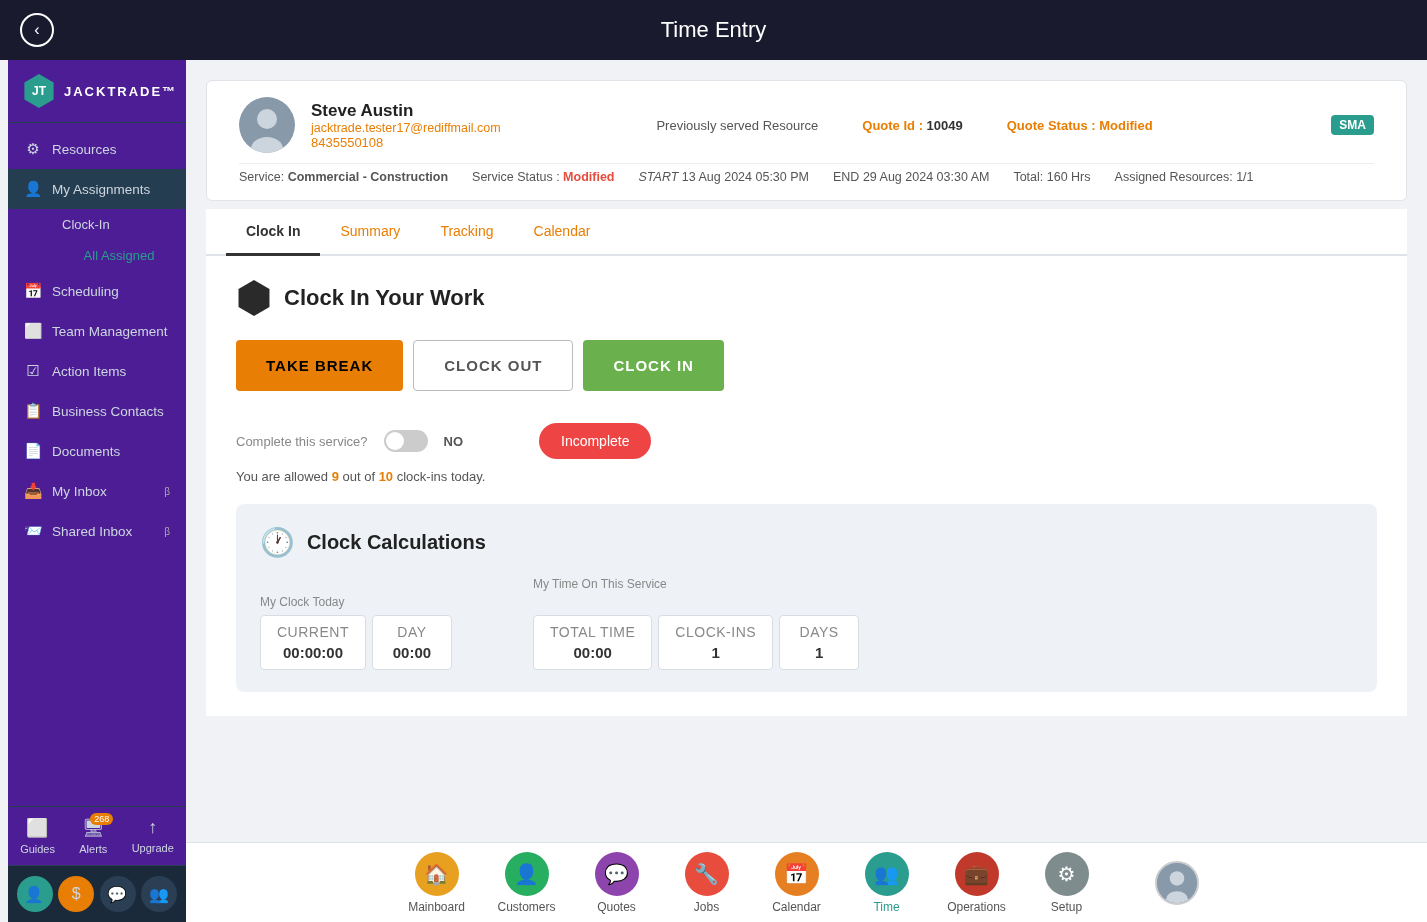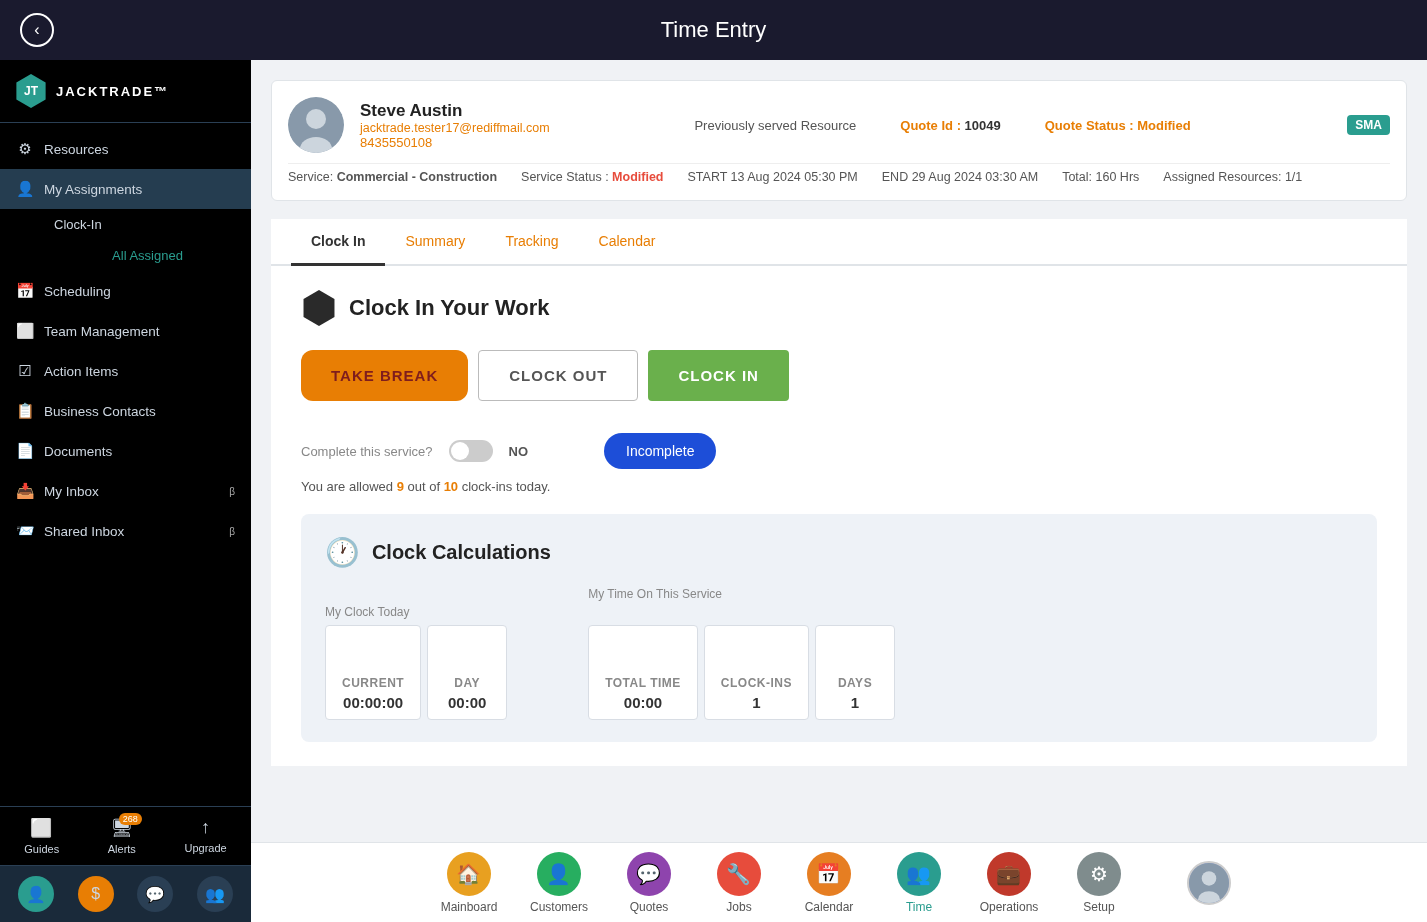--- a/index.html
+++ b/index.html
@@ -30,26 +30,27 @@
       color: #fff;
       font-size: 16px;
     }
     .top-bar-title { font-size: 22px; font-weight: 400; }
 
     
     .main-layout { display: flex; flex: 1; overflow: hidden; }
 
     
     .sidebar {
-      width: 251px;
-      background: #000000;
+      width: 178px;
+      background: #4c1d95;
       color: #cdd6e0;
       display: flex;
       flex-direction: column;
       flex-shrink: 0;
+      margin-left: 8px;
     }
     .sidebar-logo {
       display: flex;
       align-items: center;
       padding: 14px 14px;
       border-bottom: 1px solid #2a3f54;
     }
     .logo-hex {
       width: 34px;
       height: 34px;
@@ -130,22 +131,22 @@
       flex: 1;
       overflow-y: auto;
       padding: 20px;
       background: #f0f2f5;
     }
 
     
     .profile-card {
       background: #fff;
       border-radius: 6px;
-      padding: 16px 16px;
-      margin-bottom: 18px;
+      padding: 16px 32px;
+      margin-bottom: 8px;
       border: 1px solid #e0e4e8;
     }
     .profile-top {
       display: flex;
       align-items: center;
       gap: 16px;
       margin-bottom: 10px;
     }
     .profile-avatar {
       width: 56px;
@@ -226,26 +227,26 @@
     }
     .section-title { font-size: 22px; font-weight: bold; color: #222; }
 
     .clock-buttons {
       display: flex;
       gap: 10px;
       margin-bottom: 32px;
     }
     .btn-take-break {
       background: #e87e04;
-      color: #7f1d1d;
+      color: #000000;
       border: none;
       padding: 8px 30px;
       font-size: 15px;
       font-weight: bold;
-      border-radius: 12px;
+      border-radius: 4px;
       cursor: pointer;
       letter-spacing: 1px;
     }
     .btn-clock-out {
       background: #fff;
       color: #555;
       border: 1px solid #bbb;
       padding: 16px 30px;
       font-size: 15px;
       font-weight: bold;
@@ -286,21 +287,21 @@
       height: 18px;
       background: #fff;
       border-radius: 50%;
       position: absolute;
       top: 2px;
       left: 2px;
       transition: left 0.2s;
     }
     .toggle-no { font-size: 13px; color: #555; font-weight: bold; }
     .btn-incomplete {
-      background: #1d4ed8;
+      background: #ef4444;
       color: #fff;
       border: none;
       border-radius: 20px;
       padding: 10px 22px;
       font-size: 14px;
       cursor: pointer;
       margin-left: 60px;
     }
 
     .clock-info-text { font-size: 13px; color: #555; margin-bottom: 20px; }
@@ -322,21 +323,21 @@
     .calc-title { font-size: 20px; font-weight: bold; color: #222; }
     .calc-group { display: flex; gap: 6px; }
     .calc-cell {
       background: #fff;
       border: 1px solid #d8dde4;
       border-radius: 4px;
       padding: 8px 16px;
       text-align: center;
       min-width: 80px;
     }
-    .calc-cell-label { font-size: 12px; color: #888; font-weight: bold; letter-spacing: 0.5px; margin-bottom: 4px; margin-top: 42px; }
+    .calc-cell-label { font-size: 14px; color: #888; font-weight: normal; letter-spacing: 0.5px; margin-bottom: 4px; }
     .calc-cell-value { font-size: 15px; color: #333; font-weight: 600; }
 
     .calc-divider {
       width: 1px;
       background: #ccc;
       margin: 0 10px;
     }
 
     .my-clock-label { font-size: 12px; color: #888; margin-bottom: 6px; }
     .my-service-label { font-size: 12px; color: #888; margin-bottom: 24px; }
@@ -517,21 +518,21 @@
               <span>Quote Status :</span>
               <span>Modified</span>
             </div>
           </div>
           <div class="profile-status-badge">SMA</div>
         </div>
 
         <div class="profile-service-row">
           <span><span style="color:#555;">Service:</span> <strong>Commercial - Construction</strong></span>
           <span><span style="color:#555;">Service Status :</span> <span class="val">Modified</span></span>
-          <span><span style="color:#555;">START</span> <span>13 Aug 2024 05:30 PM</span></span>
+          <span><span style="color:#555;font-style:italic;">START</span> <span>13 Aug 2024 05:30 PM</span></span>
           <span><span style="color:#555;">END</span> <span>29 Aug 2024 03:30 AM</span></span>
           <span><span style="color:#555;">Total:</span> <span>160 Hrs</span></span>
           <span><span style="color:#555;">Assigned Resources:</span> <span>1/1</span></span>
         </div>
       </div>
 
       <div class="tabs-bar">
         <div class="tab-item active">Clock In</div>
         <div class="tab-item">Summary</div>
         <div class="tab-item">Tracking</div>

